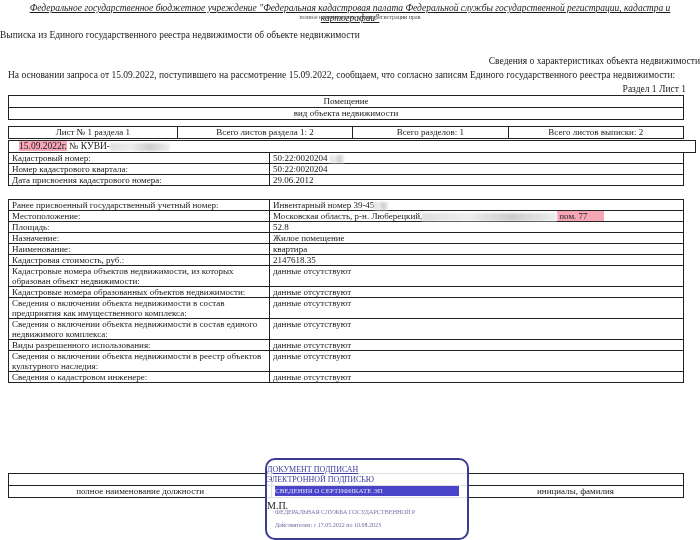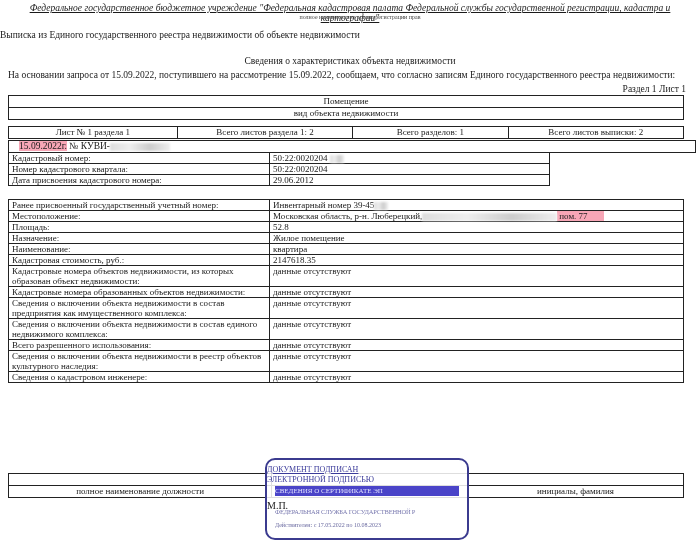--- a/index.html
+++ b/index.html
@@ -2,33 +2,33 @@
 <html><head>
 <meta charset="utf-8">
 <style>
   html, body { margin:0; padding:0; background:#fff; }
   body { width:700px; height:540px; position:relative; overflow:hidden;
          font-family:"Liberation Serif","DejaVu Serif",serif; color:#1a1a1a; font-size:9px; }
   .abs { position:absolute; }
   .org { left:0; width:700px; top:3px; text-align:center; font-size:9.5px; text-decoration:underline;font-style:italic; }
   .org-sub { left:0; width:700px; top:14px; text-align:center; font-size:6px; color:#444; padding-left:20px; box-sizing:border-box; }
   .title { left:0; width:700px; top:30px; font-size:9.5px; }
-  .subtitle { left:0; width:700px; top:56px; text-align:center; font-size:9.5px; }
+  .subtitle { left:0; width:700px; top:56px; text-align:right; font-size:9.5px; }
   .intro { left:8px; top:70px; font-size:9.5px; }
   .section-ref { right:14px; top:84px; font-size:9.5px; }
   table { border-collapse:collapse; position:absolute; }
   td { border:1px solid #222; padding:0 3px; font-size:9px; line-height:10px; vertical-align:top; }
   .box1 { left:8px; top:95px; width:676px;border-radius:10px; }
   .box1 td { text-align:center; height:11px; border-width:1.5px; }
   .box2 { left:8px; top:126px; width:676px; }
   .box2 td { text-align:center; height:11px; border-width:1.5px; }
   .kuvi { left:8px; top:140px; width:676px; height:11px; border:1.5px solid #222; font-size:9.5px; line-height:11px; padding-left:10px; box-sizing:content-box;}
   .hl { background:#f7a6b6; }
   .blur { display:inline-block; background:linear-gradient(90deg,#ddd,#eee,#ccc,#eee); filter:blur(1px); height:8px; vertical-align:middle; }
-  .t1 { left:8px; top:152px; width:542px; }
+  .t1 { left:8px; top:152px; width:676px; }
   .t2 { left:8px; top:199px; width:676px; }
   .t1 td, .t2 td { border-width:1.2px; }
   .lcol { width:254px; }
   .sig { left:8px; top:473px; width:676px; }
   .sig td { height:11px; text-align:center; border-width:1.5px; }
   .stamp { left:265px; top:458px; width:200px; height:78px; border:2px solid #3b3b8f; border-radius:10px; background:rgba(255,255,255,0.85); color:#3b3b9a; text-align:left; font-size:8px; }
   .stamp .s1 { margin-top:5px; text-decoration:underline; }
   .stamp .s2 { margin-top:1px; }
   .stamp .cert { background:#4a44c8; color:#e0e0ff; margin:2px 8px 0 8px; font-size:7px; line-height:10px; }
   .stamp .mp { position:absolute; left:0; width:100%; top:40px; font-size:10px; color:#222; }
@@ -125,21 +125,21 @@
       </tr>
   <tr>
         <td class="lcol">Сведения о включении объекта недвижимости в состав предприятия как имущественного комплекса:</td>
         <td>данные отсутствуют</td>
       </tr>
   <tr>
         <td class="lcol">Сведения о включении объекта недвижимости в состав единого недвижимого комплекса:</td>
         <td>данные отсутствуют</td>
       </tr>
   <tr>
-        <td class="lcol">Всего разрешенного использования:</td>
+        <td class="lcol">Виды разрешенного использования:</td>
         <td>данные отсутствуют</td>
       </tr>
   <tr>
         <td class="lcol">Сведения о включении объекта недвижимости в реестр объектов культурного наследия:</td>
         <td>данные отсутствуют</td>
       </tr>
   <tr>
         <td class="lcol">Сведения о кадастровом инженере:</td>
         <td>данные отсутствуют</td>
       </tr>

